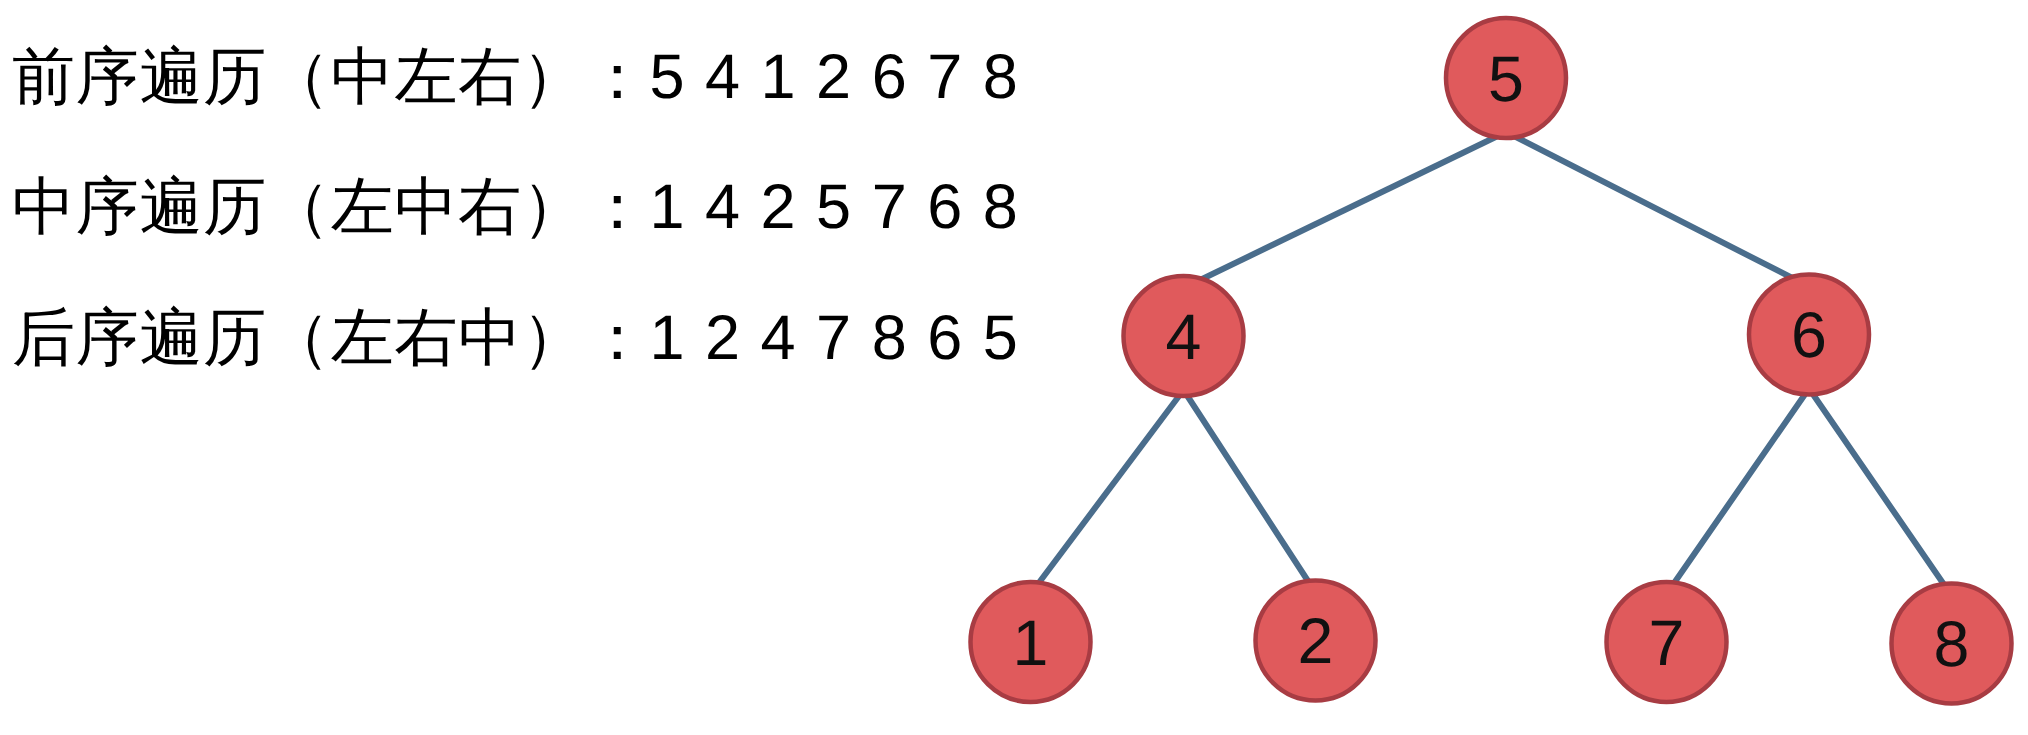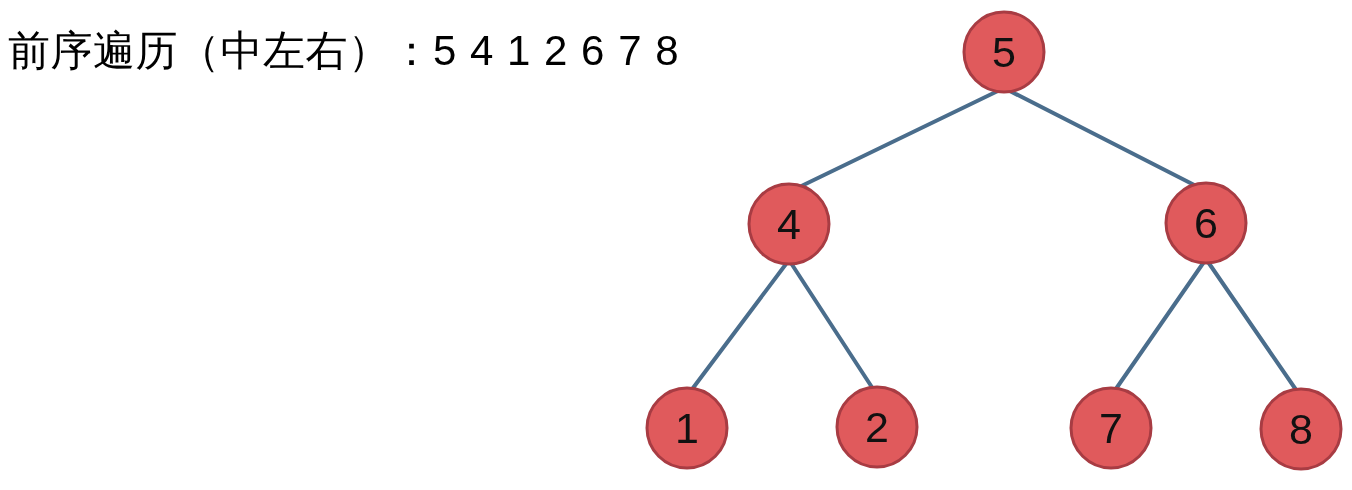--- a/index.html
+++ b/index.html
@@ -44,21 +44,27 @@
 </style>
 </head>
 <body>
 
 <div class="stage">
 
   <div class="traversal-row row-0">
     <span class="traversal-label">前序遍历（中左右）：</span><span class="traversal-sequence">5 4 1 2 6 7 8</span>
   </div>
 
+  <div class="traversal-row row-1">
+    <span class="traversal-label">中序遍历（左中右）：</span><span class="traversal-sequence">1 4 2 5 7 6 8</span>
+  </div>
 
+  <div class="traversal-row row-2">
+    <span class="traversal-label">后序遍历（左右中）：</span><span class="traversal-sequence">1 2 4 7 8 6 5</span>
+  </div>
 
   <svg class="tree" width="1352" height="490" viewBox="0 0 1352 490">
       <line x1="1004" y1="88" x2="789" y2="192" stroke="#4a6d8c" stroke-width="4" stroke-linecap="round"></line>
       <line x1="1004" y1="88" x2="1206" y2="191" stroke="#4a6d8c" stroke-width="4" stroke-linecap="round"></line>
       <line x1="789" y1="260" x2="687" y2="396" stroke="#4a6d8c" stroke-width="4" stroke-linecap="round"></line>
       <line x1="789" y1="260" x2="877" y2="395" stroke="#4a6d8c" stroke-width="4" stroke-linecap="round"></line>
       <line x1="1206" y1="259" x2="1111" y2="396" stroke="#4a6d8c" stroke-width="4" stroke-linecap="round"></line>
       <line x1="1206" y1="259" x2="1301" y2="397" stroke="#4a6d8c" stroke-width="4" stroke-linecap="round"></line>
       <g>
         <circle cx="1004" cy="52" r="40" fill="#e05a5c" stroke="#a83c43" stroke-width="3"></circle>

